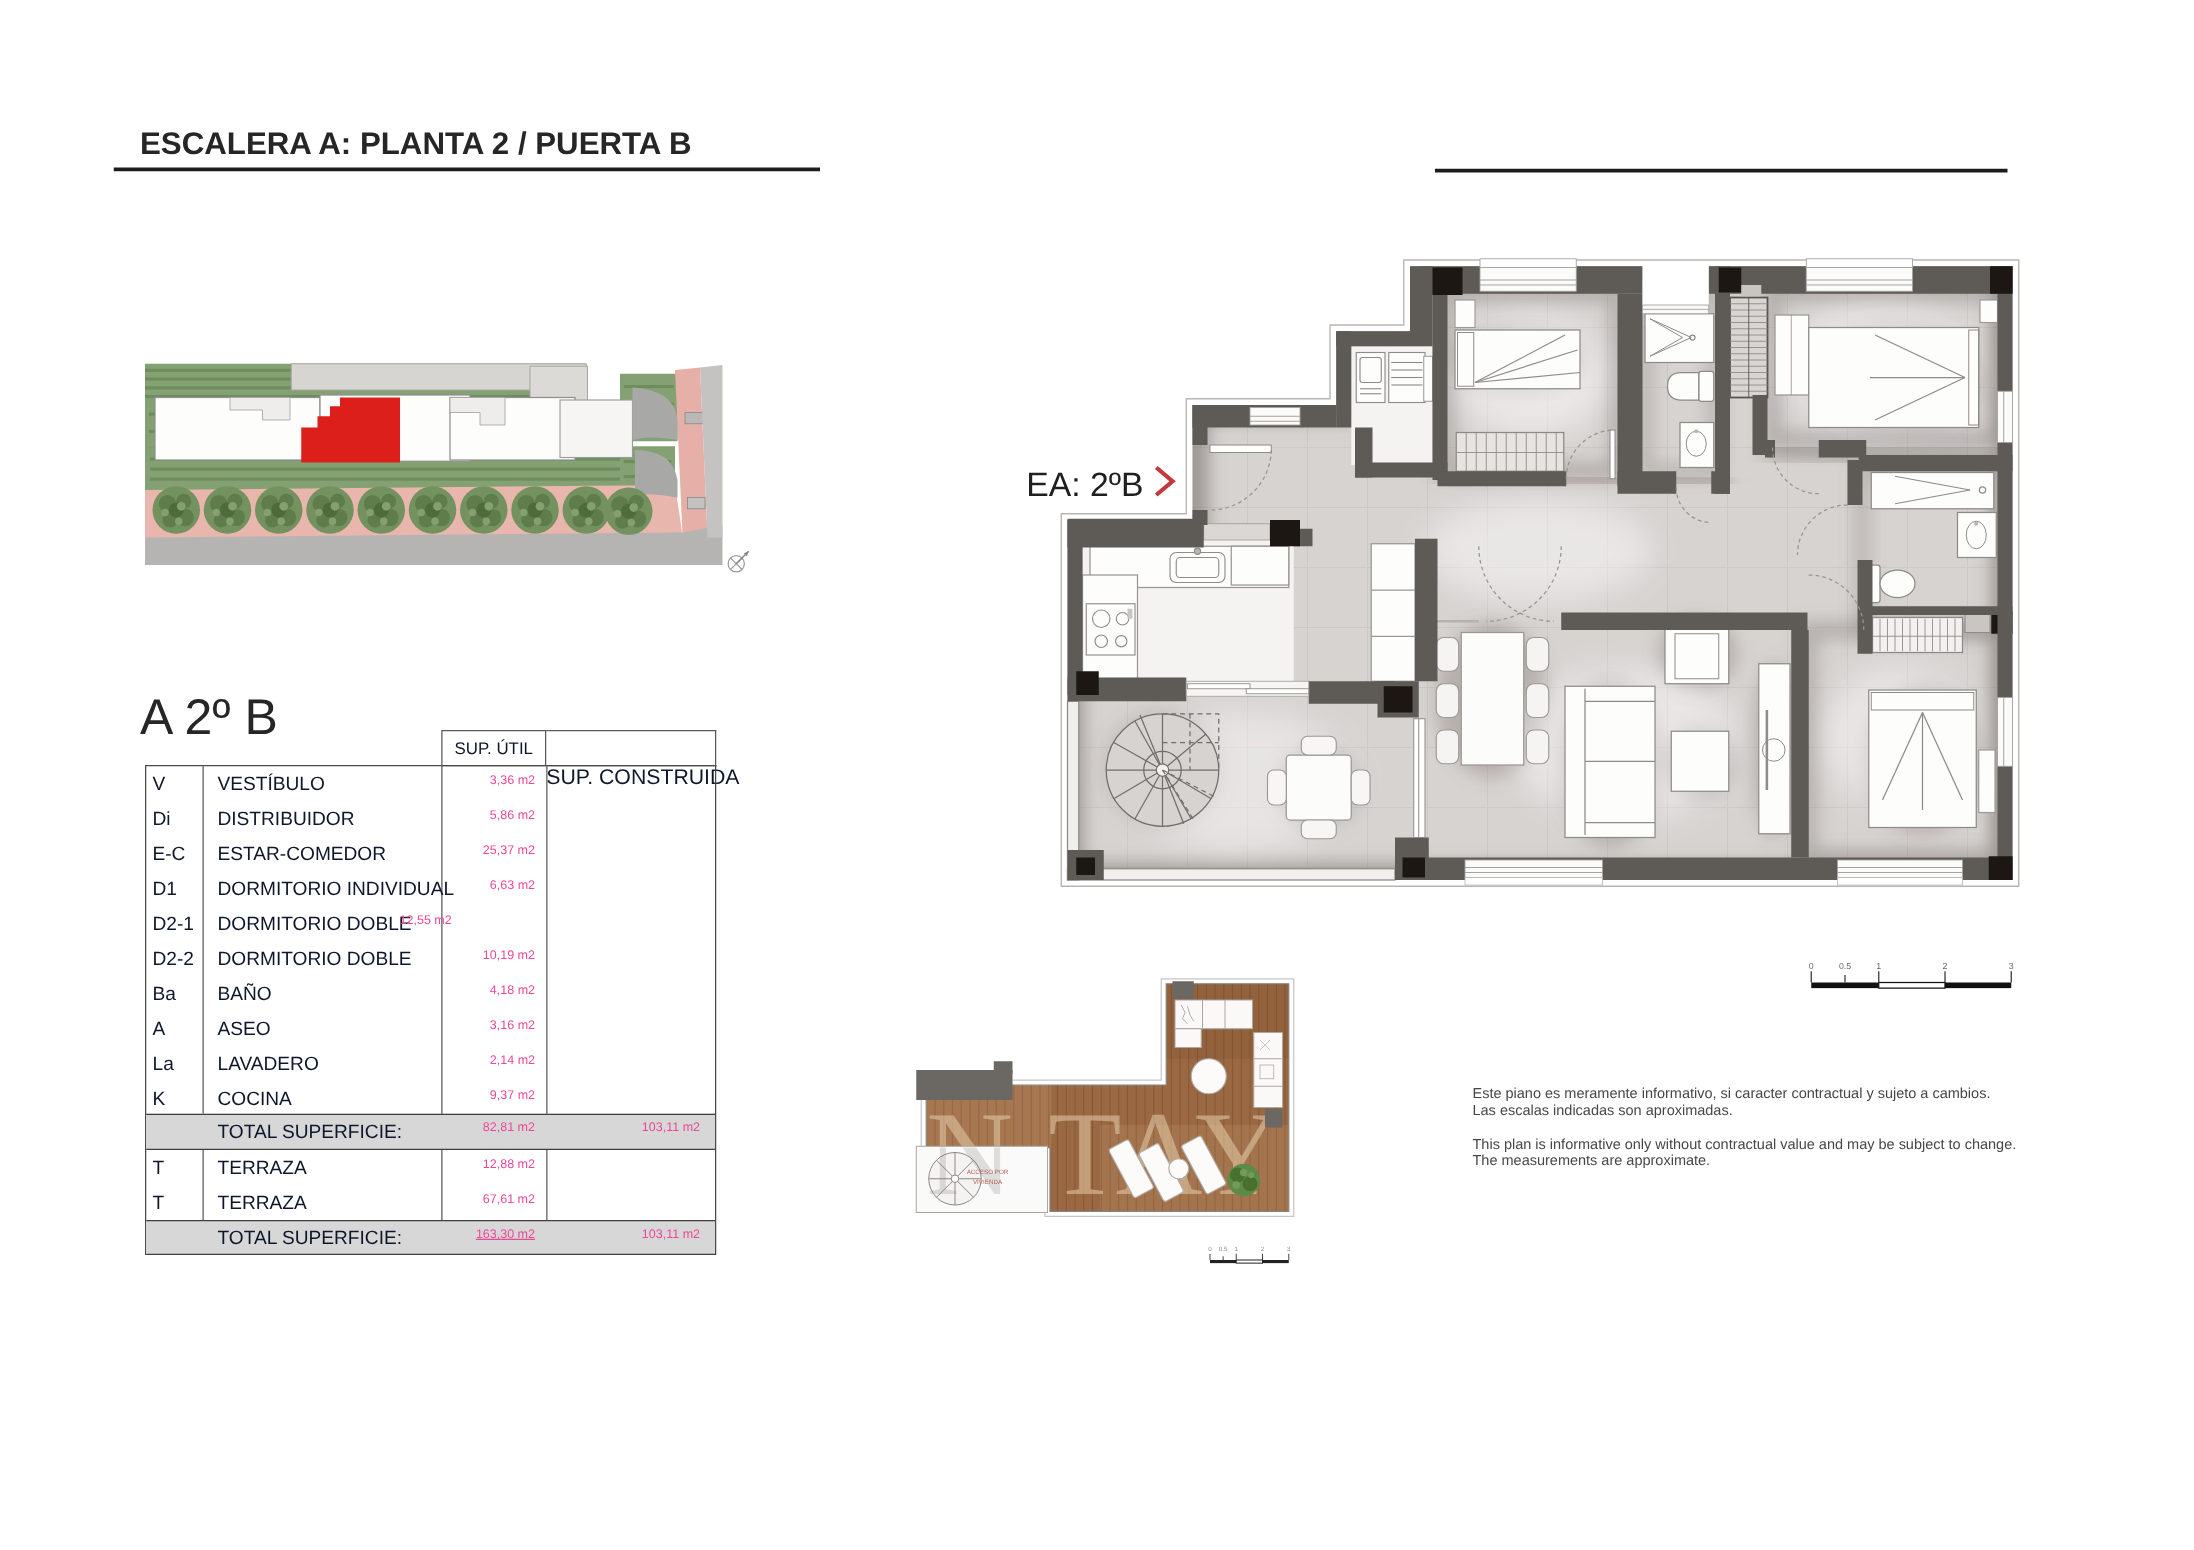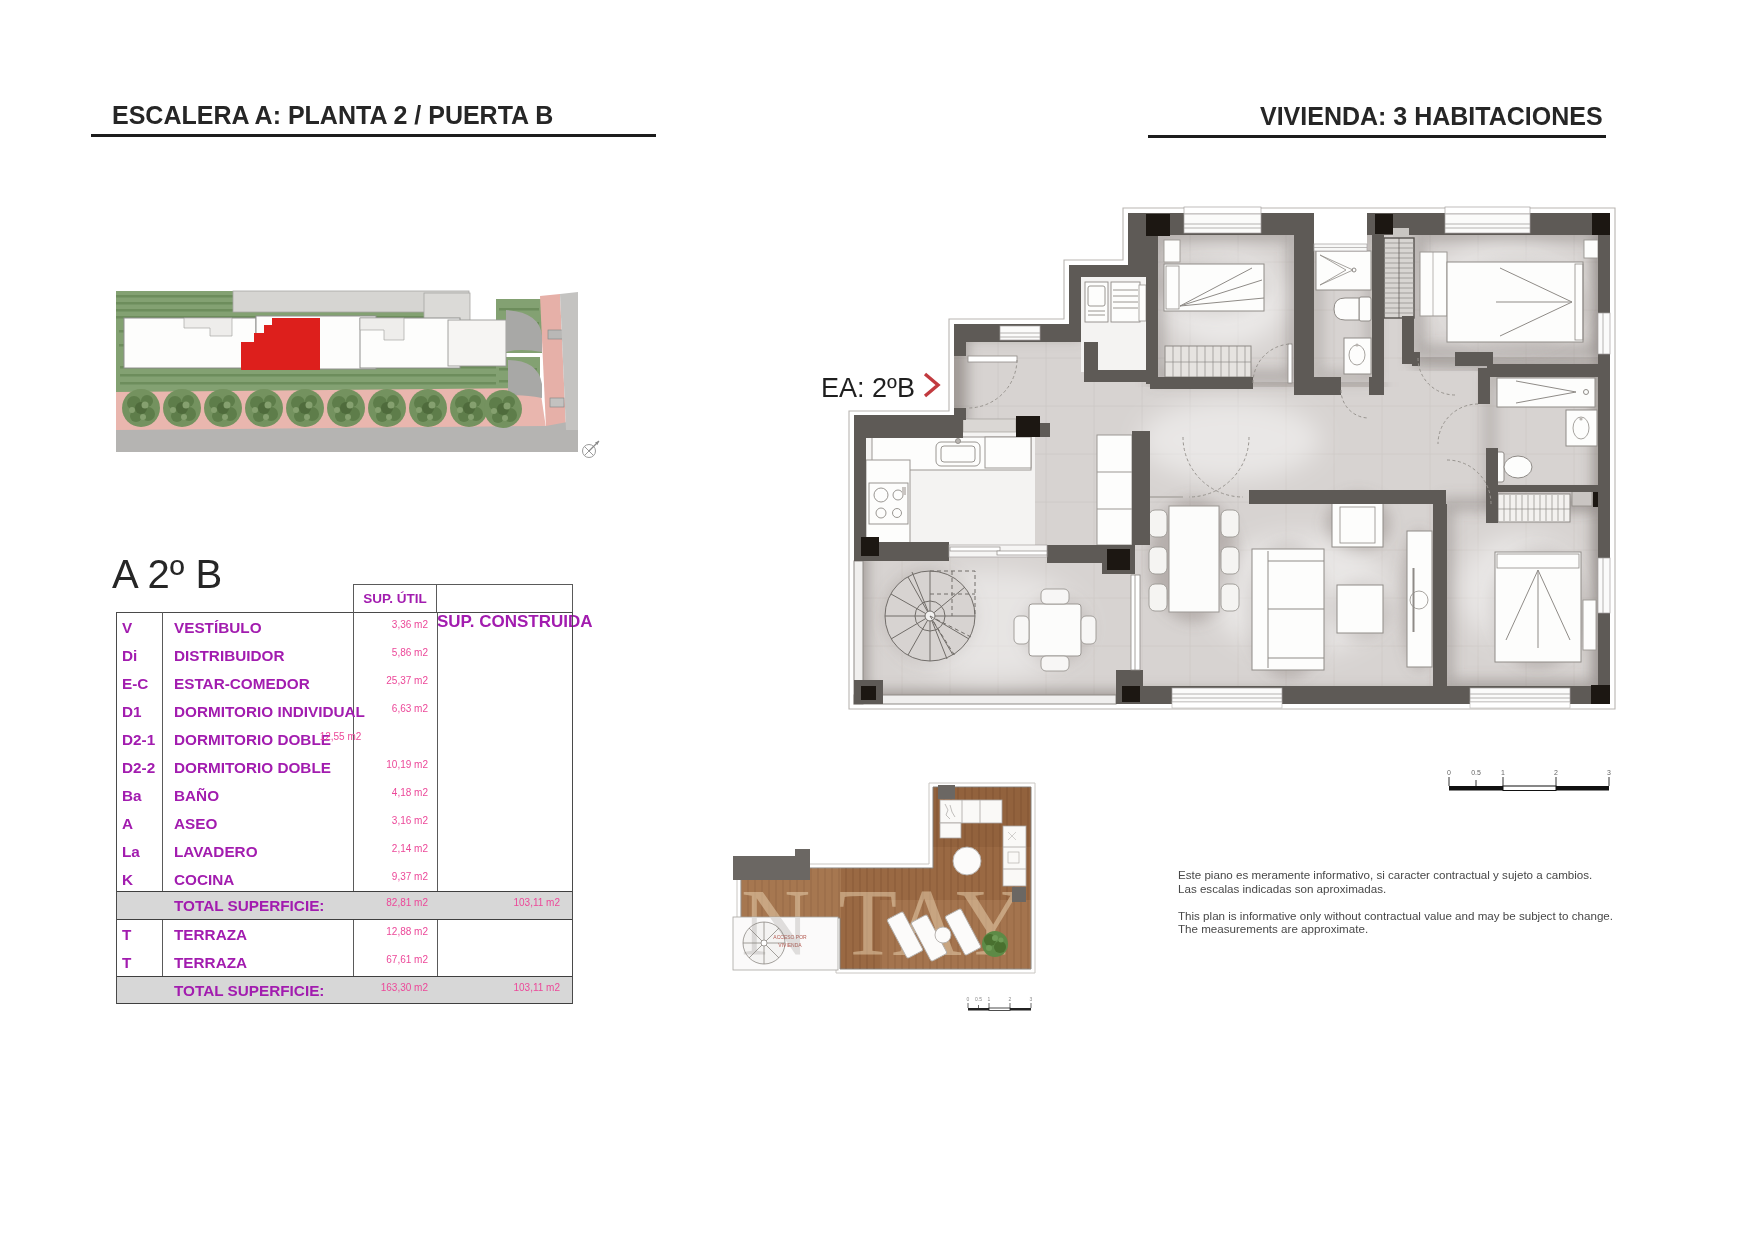--- a/index.html
+++ b/index.html
@@ -1,31 +1,30 @@
 <!DOCTYPE html>
 <html><head>
 <meta charset="utf-8">
 <style>
   html,body{margin:0;padding:0;background:#ffffff;}
   #page{position:relative;width:1755px;height:1048px;background:#ffffff;overflow:hidden;
         font-family:"Liberation Sans", sans-serif;}
   .abs{position:absolute;}
   .hdr{font-weight:bold;font-size:25px;letter-spacing:0px;color:#262626;white-space:nowrap;}
-  .tcell{position:absolute;font-size:15.3px;color:#a21caf;white-space:nowrap;font-weight:bold;}
+  .tcell{position:absolute;font-size:15.3px;color:#0f172a;white-space:nowrap;}
   .tval{position:absolute;font-size:10px;color:#ec4899;white-space:nowrap;text-align:right;}
 </style>
 </head>
 <body>
 <div id="page">
 
   <div class="abs hdr" style="left:112px;top:101px;">ESCALERA A: PLANTA 2 / PUERTA B</div>
 
   <div class="abs" style="left:91px;top:134px;width:565px;height:3px;background:#1c1c1c;"></div>
 
-  <div class="abs hdr" style="left:1260px;top:102px;">VIVIENDA: 3 HABITACIONES</div>
 
   <div class="abs" style="left:1148px;top:135px;width:458px;height:3px;background:#1c1c1c;"></div>
 
   <svg class="abs" style="left:100px;top:275px;" width="505" height="190" viewBox="100 275 505 190">
 
     <g>
       <rect x="116" y="291" width="352" height="32" fill="#83a172"></rect>
       <rect x="116" y="295" width="352" height="2.5" fill="#6d8d5c"></rect>
       <rect x="116" y="302" width="352" height="2.5" fill="#6d8d5c"></rect>
       <rect x="116" y="309" width="352" height="2.5" fill="#6d8d5c"></rect>
@@ -272,21 +271,21 @@
     <div class="tval" style="left:445px;top:897px;width:115px;">103,11 m2</div>
 
     <div class="tcell" style="left:122px;top:926px;">T</div>
       <div class="tcell" style="left:174px;top:926px;">TERRAZA</div>
       <div class="tval" style="left:253px;top:926px;width:175px;">12,88 m2</div>
     <div class="tcell" style="left:122px;top:954px;">T</div>
       <div class="tcell" style="left:174px;top:954px;">TERRAZA</div>
       <div class="tval" style="left:253px;top:954px;width:175px;">67,61 m2</div>
 
     <div class="tcell" style="left:174px;top:982px;">TOTAL SUPERFICIE:</div>
-    <div class="tval" style="left:253px;top:982px;width:175px;">163,30 m2</div>
+    <div class="tval" style="left:253px;top:982px;width:175px;text-decoration:underline;">163,30 m2</div>
     <div class="tval" style="left:445px;top:982px;width:115px;">103,11 m2</div>
   </div>
 
   <div class="abs" style="left:821px;top:373px;font-size:27px;color:#1f1f1f;">EA: 2ºB</div>
 
   <svg class="abs" style="left:920px;top:370px;" width="26" height="30" viewBox="0 0 26 30">
     <polyline points="5,4 18,15 5,26" fill="none" stroke="#c23a3f" stroke-width="3.4"></polyline>
   </svg>
 
   <svg class="abs" style="left:830px;top:195px;" width="800" height="560" viewBox="830 195 800 560">

